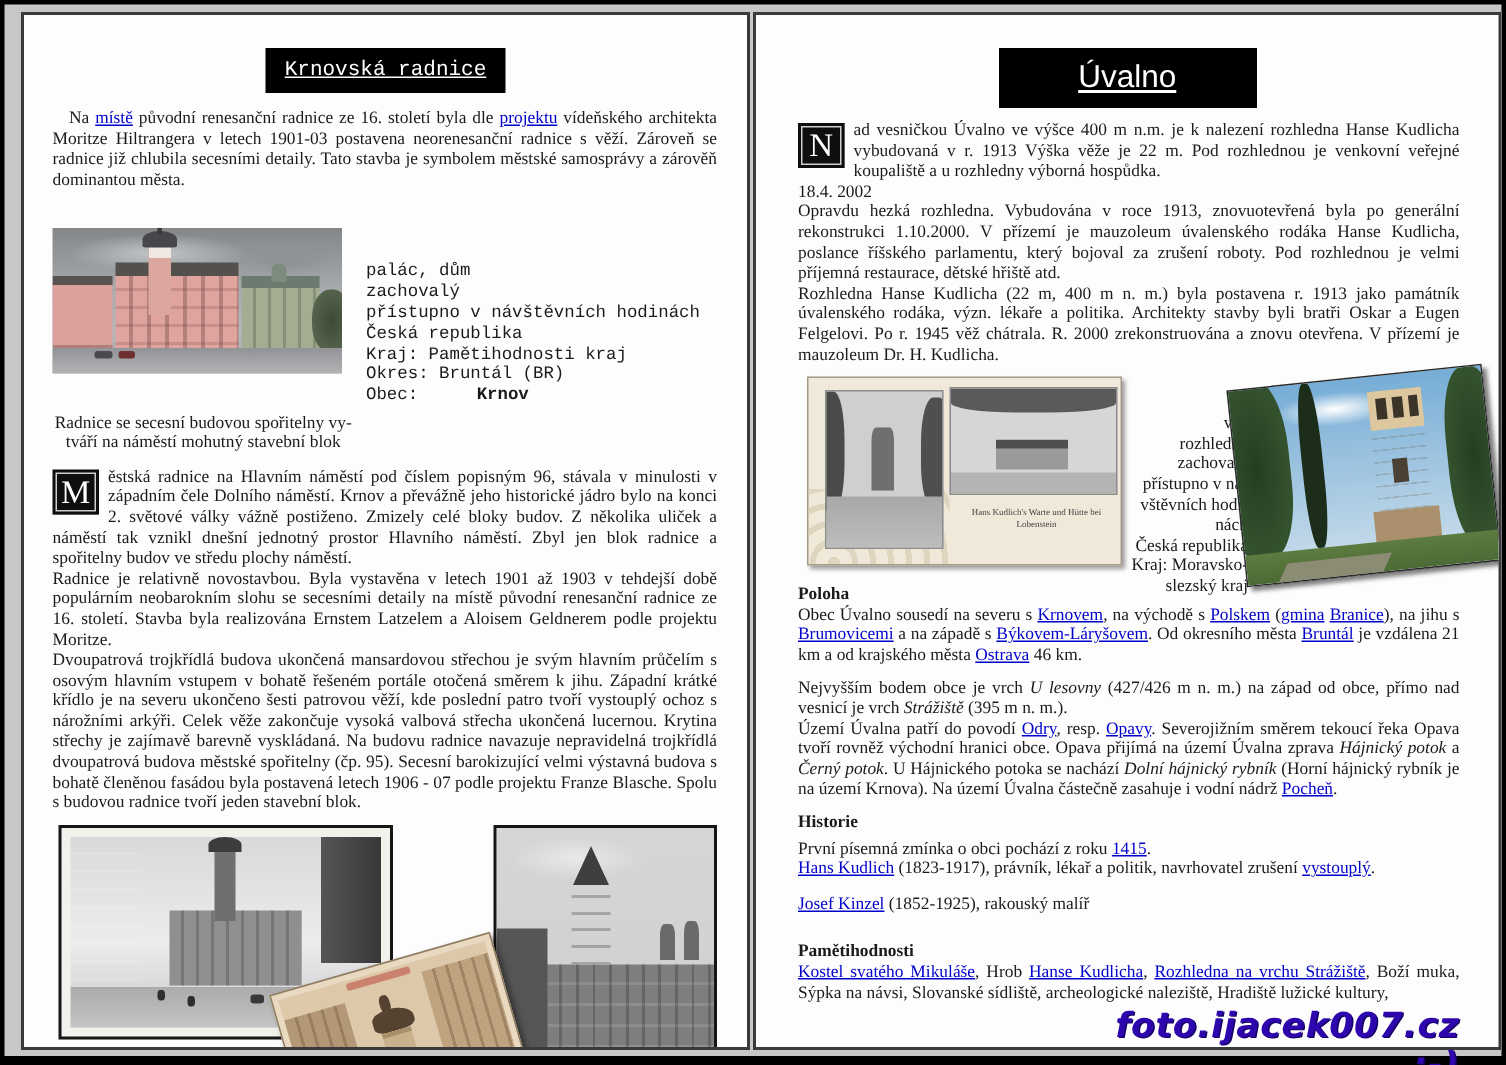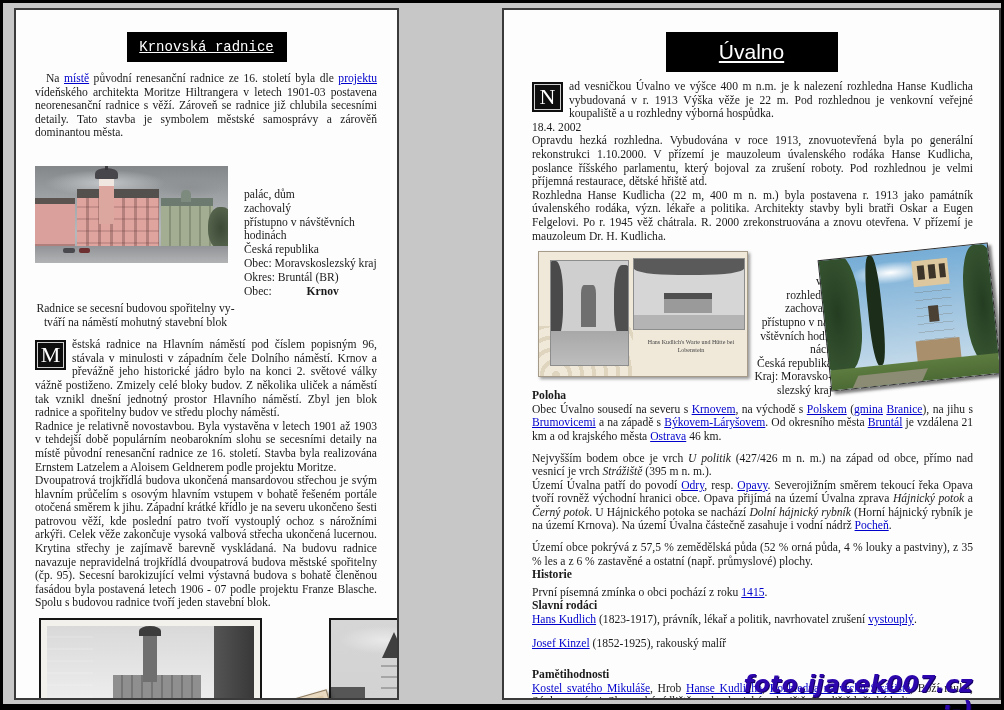--- a/index.html
+++ b/index.html
@@ -1,21 +1,21 @@
 <!DOCTYPE html>
 <html><head>
 <meta charset="utf-8">
 <style>
   html,body{margin:0;padding:0;}
   body{width:1004px;height:710px;background:#000;position:relative;overflow:hidden;
        font-family:"Liberation Serif",serif;}
   .board{position:absolute;left:3px;top:3px;width:998px;height:701px;background:#c7c7c7;}
   .page{position:absolute;top:5px;height:692px;background:#fdfdfd;border:2px solid #3a3a3a;
         box-sizing:border-box;overflow:hidden;}
-  .page-left{left:11px;width:385px;}
+  .page-left{left:11px;width:486px;}
   .page-right{left:499px;width:499px;}
 
   .titlebox{background:#000;color:#fff;margin:0 auto;text-align:center;}
   .titlebox .tu{text-decoration:underline;}
   .tbox-left{margin-top:22px;width:160px;height:30px;line-height:30px;
              font-family:"Liberation Mono","DejaVu Sans Mono",monospace;font-size:14px;}
   .tbox-right{margin-top:22px;width:172px;height:40px;line-height:40px;
               font-family:"Liberation Sans","DejaVu Sans",sans-serif;font-size:21px;}
 
   .tx{font-size:11.6px;line-height:13.6px;text-align:justify;color:#1a1a1a;}
@@ -26,21 +26,21 @@
   .it{font-style:italic;}
   .bo{font-weight:bold;padding-left:32px;}
   .sup{vertical-align:super;font-size:8px;line-height:0;}
   .hd{font-weight:bold;text-align:left;}
 
   .dropcap{float:left;width:31px;height:30px;background:#0e0e0e;color:#fff;
            font-size:22px;line-height:30px;text-align:center;margin:2px 6px 0 0;
            box-shadow:inset 0 0 0 2px #0e0e0e, inset 0 0 0 3px #cfcfcf;}
 
   
-  .krow{margin:26px 20px 0 19px;display:flex;}
+  .krow{margin:26px 20px 0 19px;display:flex;font-family:Liberation Mono, monospace;}
   .kphoto{position:relative;width:193px;height:97px;overflow:hidden;flex:0 0 auto;
           background:linear-gradient(180deg,#84878a 0%,#a9acae 45%,#b6b9bb 70%,#a6a9ab 100%);}
   .kphoto div{position:absolute;}
   .kinfo{margin-left:16px;padding-top:22px;font-size:11.6px;line-height:13.8px;color:#1a1a1a;}
   .kcaption{margin:4px 0 0 12px;width:215px;text-align:center;font-size:11.6px;line-height:13.4px;color:#1a1a1a;}
 
   
   .lphotos{position:relative;margin:8px 0 0 19px;height:235px;}
   .lphotos .ph{position:absolute;overflow:hidden;}
   .pc1{left:4px;top:0;width:207px;height:127px;border:2px solid #161616;background:#f3f1ec;padding:6px;}
@@ -103,21 +103,21 @@
         <div style="right:-6px;bottom:14px;width:26px;height:42px;background:radial-gradient(closest-side,#3c4a36,#55624c);border-radius:45%;"></div>
         <div style="left:0;bottom:0;width:100%;height:17px;background:linear-gradient(180deg,#929396,#b2b3b5);"></div>
         <div style="left:28px;bottom:10px;width:12px;height:5px;background:#4a4a4e;border-radius:2px;"></div>
         <div style="left:44px;bottom:10px;width:11px;height:5px;background:#6d2f2f;border-radius:2px;"></div>
       </div>
       <div class="kinfo">
         <div><span>palác, dům</span></div>
         <div><span>zachovalý</span></div>
         <div><span>přístupno v návštěvních hodinách</span></div>
         <div><span>Česká republika</span></div>
-        <div><span>Obec: Moravskoslezský kraj</span></div>
+        <div><span>Kraj: Pamětihodnosti kraj</span></div>
         <div><span>Okres:  Bruntál  (BR)</span></div>
         <div><span>Obec: </span><span class="bo">Krnov</span></div>
       </div>
     </div>
     <div class="kcaption">Radnice se secesní budovou spořitelny vy­tváří na náměstí mohutný stavební blok</div>
 
     <div class="tx" style="margin-top:9px;">
       <span class="dropcap">M</span><span>ěstská radnice na Hlavním náměstí pod číslem popisným 96, stávala v minulosti v západním čele Dolního náměstí. Krnov a převážně jeho historické jádro bylo na konci 2. světové války vážně postiženo. Zmizely celé bloky budov. Z několika uliček a náměstí tak vznikl dnešní jednotný prostor Hlavního náměstí. Zbyl jen blok radnice a spořitelny budov ve středu plochy náměstí.</span>
     </div>
     <div class="tx">Radnice je relativně novostavbou. Byla vystavěna v letech 1901 až 1903 v tehdejší době populárním neobarokním slohu se secesními detaily na místě původní renesanční radnice ze 16. století. Stavba byla realizována Ernstem Latzelem a Aloisem Geldnerem podle projektu Moritze.</div>
@@ -213,28 +213,26 @@
         <div style="left:44px;top:0;width:14px;height:110px;background:#1c2e1a;border-radius:40%;"></div>
         <div style="right:-8px;top:0;width:36px;height:118px;background:radial-gradient(closest-side,#243d22,#35522f);border-radius:40%;"></div>
         <div style="left:0;bottom:0;width:100%;height:20px;background:linear-gradient(180deg,#5d7c40,#4c6a34);"></div>
         <div style="left:24px;bottom:0;width:70px;height:12px;background:#8c8c74;transform:skewX(-30deg);"></div>
       </div>
     </div>
 
     <div class="tx hd" style="margin-top:4px;">Poloha</div>
     <div class="tx"><span>Obec Úvalno sousedí na severu s </span><a class="lnk">Krnovem</a><span>, na východě s </span><a class="lnk">Polskem</a><span> (</span><a class="lnk">gmina</a><span> </span><a class="lnk">Branice</a><span>), na jihu s </span><a class="lnk">Brumovicemi</a><span> a na západě s </span><a class="lnk">Býkovem-Láryšovem</a><span>. Od okresního města </span><a class="lnk">Bruntál</a><span> je vzdálena 21 km a od krajského města </span><a class="lnk">Ostrava</a><span> 46 km.</span></div>
     <div class="spacer8"></div>
-    <div class="tx"><span>Nejvyšším bodem obce je vrch </span><span class="it">U politik</span><span> (427/426 m n. m.) na západ od obce, přímo nad vesnicí je vrch </span><span class="it">Strážiště</span><span> (395 m n. m.).</span></div>
+    <div class="tx"><span>Nejvyšším bodem obce je vrch </span><span class="it">U lesovny</span><span> (427/426 m n. m.) na západ od obce, přímo nad vesnicí je vrch </span><span class="it">Strážiště</span><span> (395 m n. m.).</span></div>
     <div class="tx"><span>Území Úvalna patří do povodí </span><a class="lnk">Odry</a><span>, resp. </span><a class="lnk">Opavy</a><span>. Severojižním směrem tekoucí řeka Opava tvoří rovněž východní hranici obce. Opava přijímá na území Úvalna zprava </span><span class="it">Hájnický potok</span><span> a </span><span class="it">Černý potok</span><span>. U Hájnického potoka se nachází </span><span class="it">Dolní hájnický rybník</span><span> (Horní hájnický rybník je na území Krnova). Na území Úvalna částečně zasahuje i vodní nádrž </span><a class="lnk">Pocheň</a><span>.</span></div>
     <div class="spacer8"></div>
-    <div class="tx">Území obce pokrývá z 57,5 % zemědělská půda (52 % orná půda, 4 % louky a pastviny), z 35 % les a z 6 % zastavěné a ostatní (např. průmyslové) plochy.</div>
     <div class="tx hd">Historie</div>
     <div class="spacer4"></div>
     <div class="tx"><span>První písemná zmínka o obci pochází z roku </span><a class="lnk">1415</a><span>.</span></div>
-    <div class="tx hd">Slavní rodáci</div>
     <div class="tx"><a class="lnk">Hans Kudlich</a><span> (1823-1917), právník, lékař a politik, navrhovatel zrušení </span><a class="lnk">vystouplý</a><span>.</span></div>
     <div class="spacer10"></div>
     <div class="tx"><a class="lnk">Josef Kinzel</a><span> (1852-1925), rakouský malíř</span></div>
     <div class="spacer10"></div>
     <div class="spacer8"></div>
     <div class="tx hd">Pamětihodnosti</div>
     <div class="tx"><a class="lnk">Kostel svatého Mikuláše</a><span>, Hrob </span><a class="lnk">Hanse Kudlicha</a><span>, </span><a class="lnk">Rozhledna na vrchu Strážiště</a><span>, Boží muka, Sýpka na návsi, Slovanské sídliště, archeologické naleziště, Hradiště lužické kultury,</span></div>
   </div>
 
   <div class="watermark" style="color: rgb(45, 7, 173);">foto.ijacek007.cz :-)</div>

